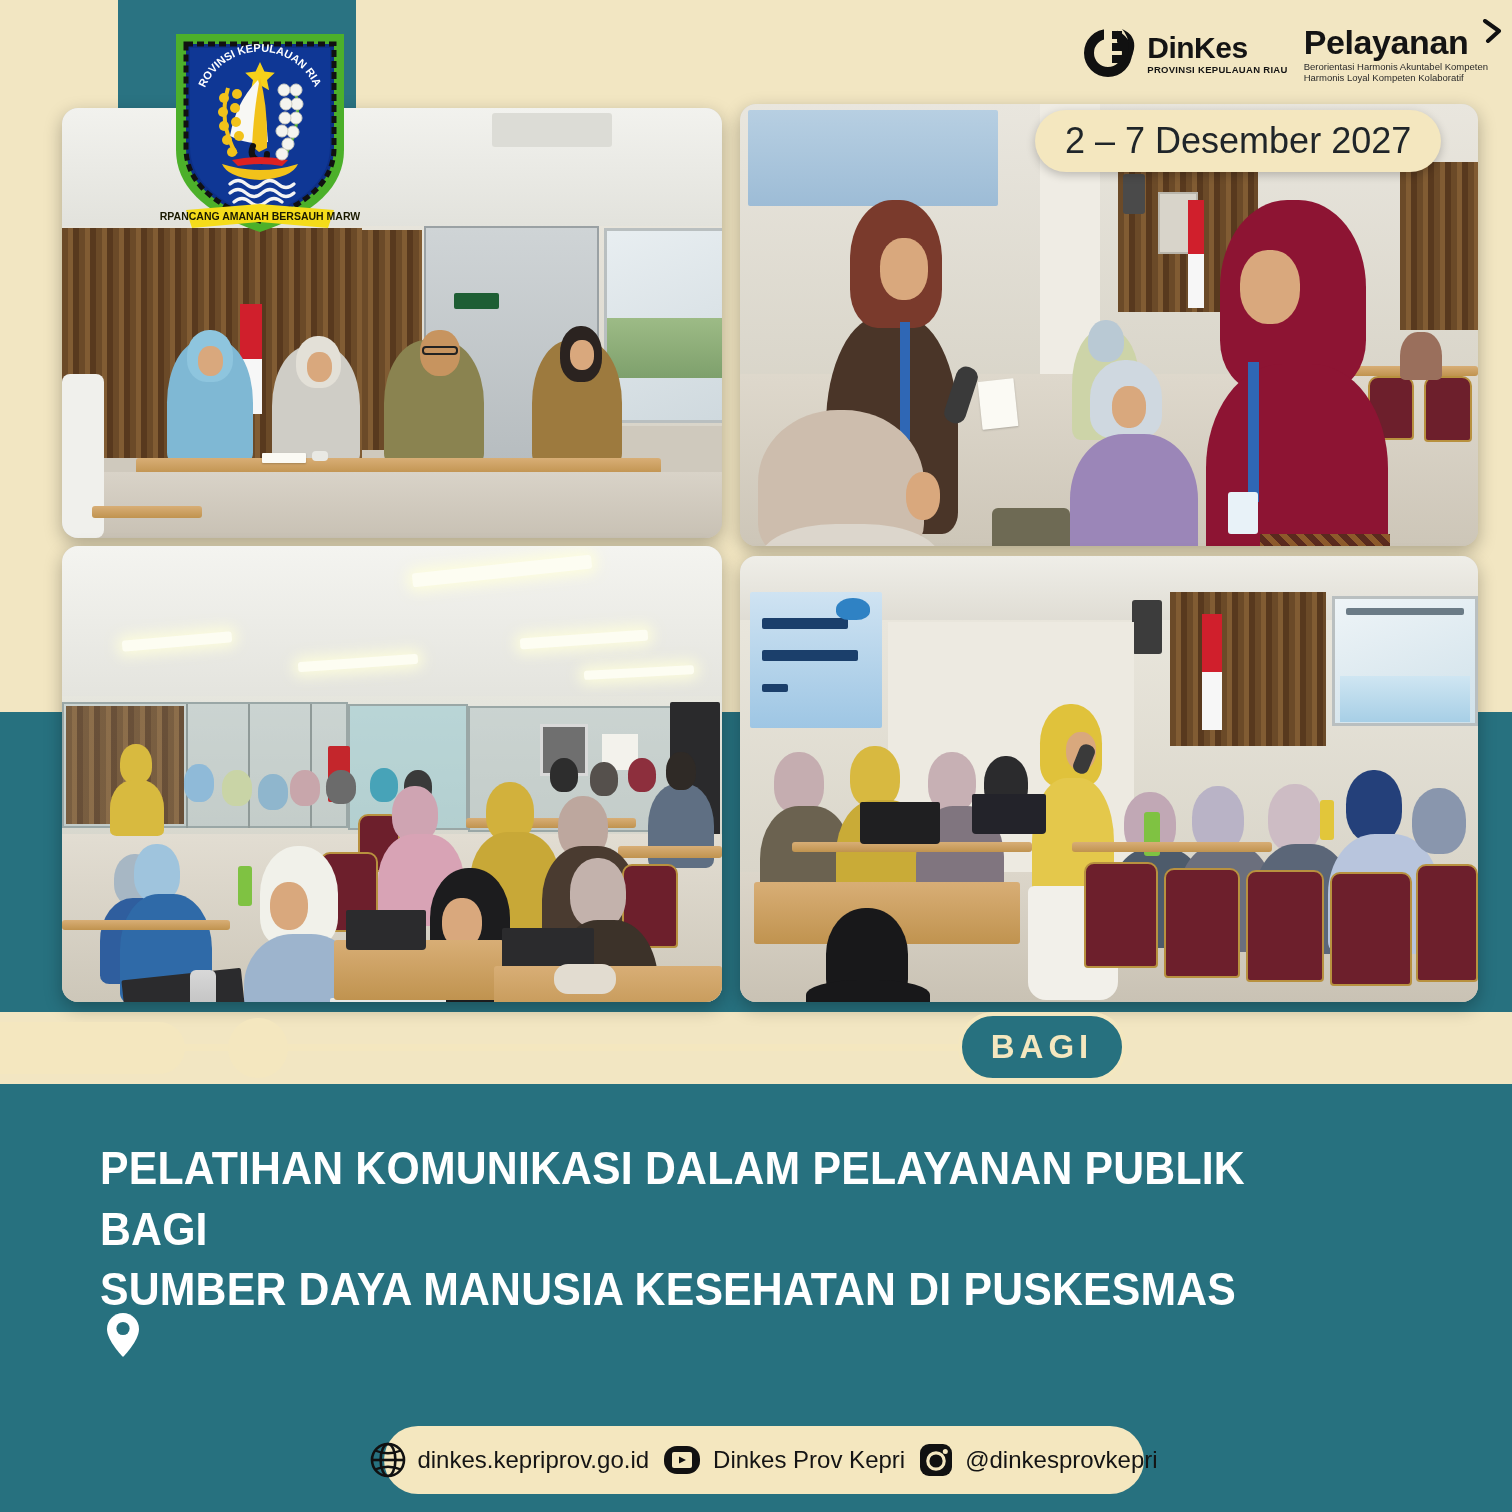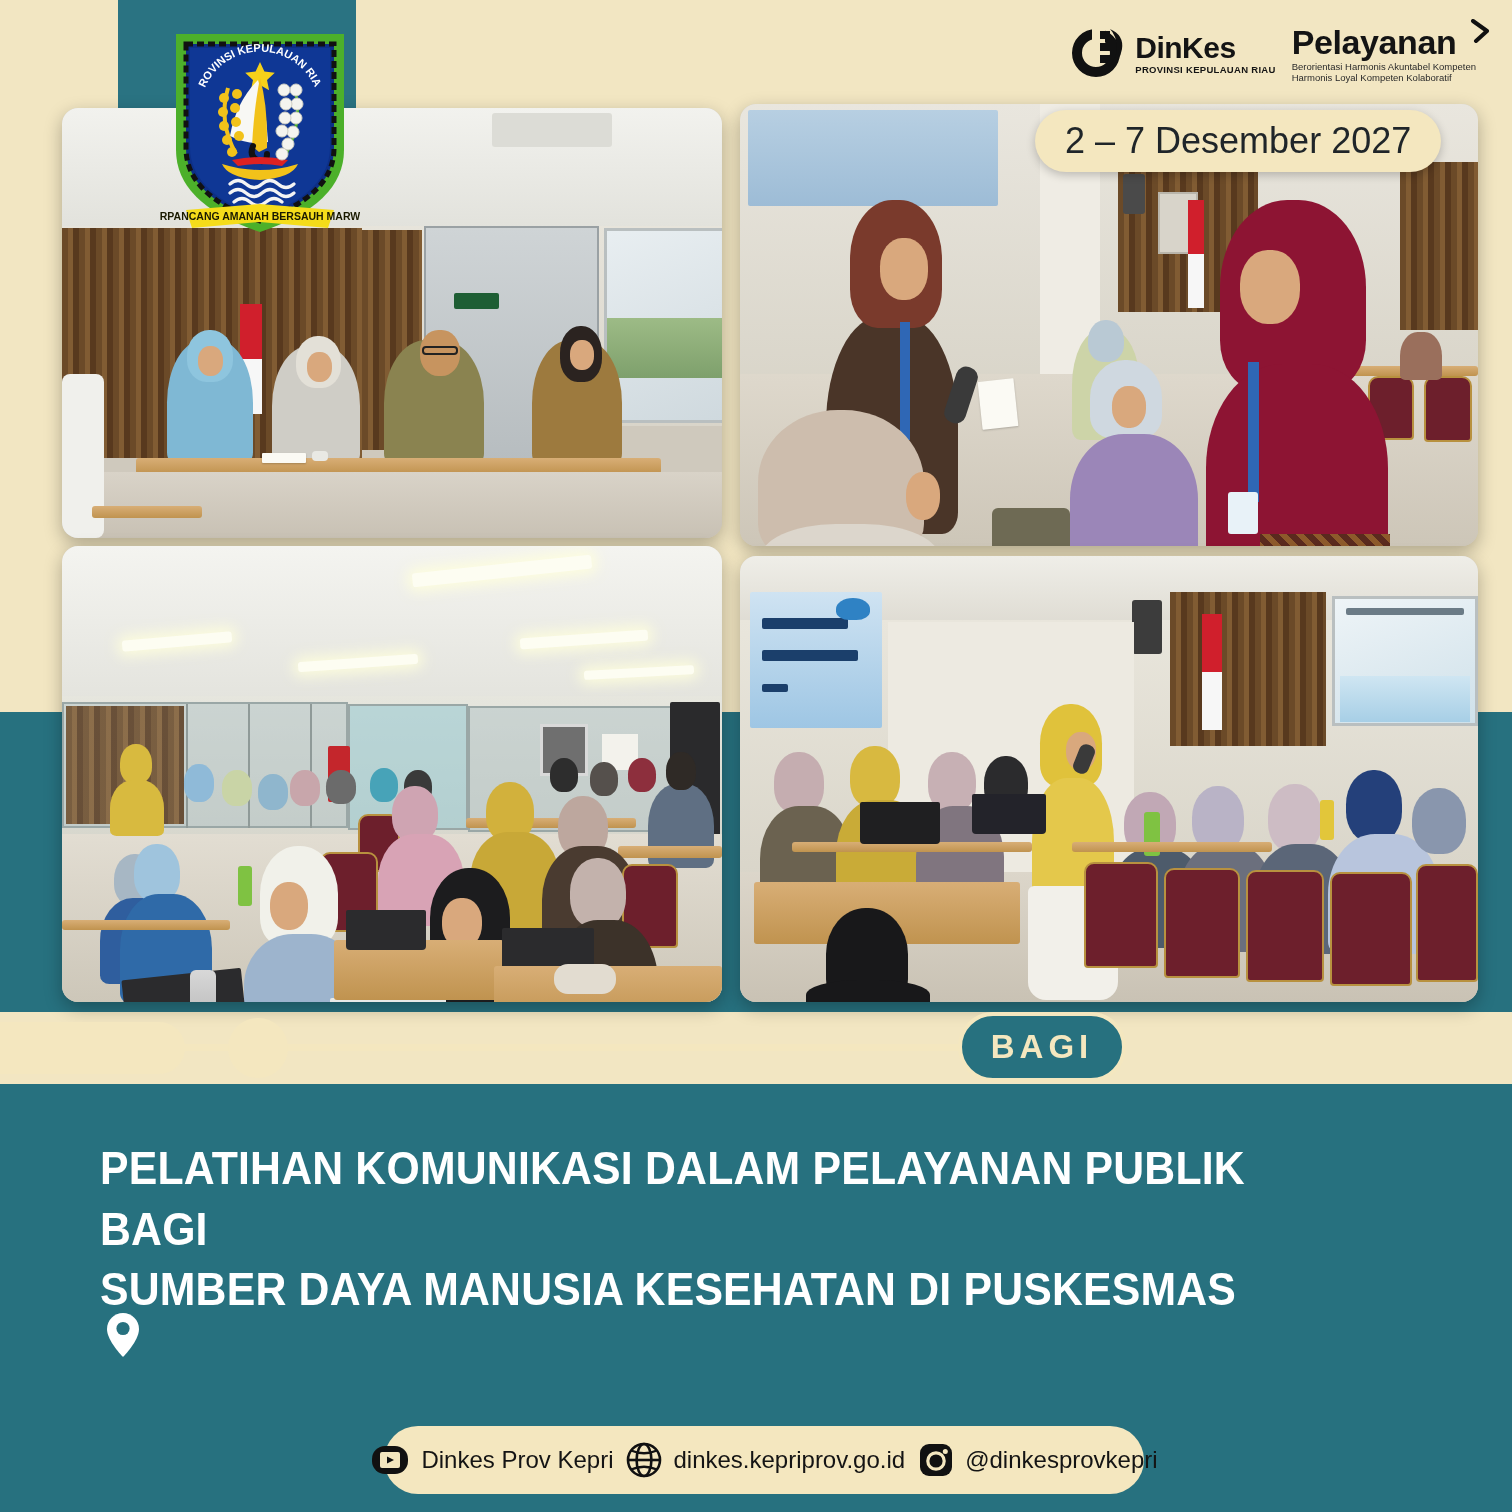--- a/index.html
+++ b/index.html
@@ -56,21 +56,21 @@
   .door{position:absolute;background:linear-gradient(#cfd4d6,#b7bdc0);border:2px solid #9aa1a4;box-sizing:border-box;}
   .glasspanel{position:absolute;background:rgba(170,190,195,.45);border:2px solid #9aa7a6;box-sizing:border-box;}
   .banner{position:absolute;background:linear-gradient(#cfe3f2,#9ec6e4);border-radius:2px;}
   .paper{position:absolute;background:#fbfaf4;border-radius:1px;box-shadow:0 1px 2px rgba(0,0,0,.2);}
 
   
   .emblem{position:absolute;left:160px;top:18px;width:200px;height:224px;}
   .emblem svg{width:100%;height:100%;display:block;}
 
   
-  .logos{position:absolute;right:36px;top:12px;height:84px;display:flex;align-items:center;gap:16px;}
+  .logos{position:absolute;right:24px;top:12px;height:84px;display:flex;align-items:center;gap:16px;}
   .logo-dinkes{display:flex;align-items:center;gap:7px;}
   .dk-mark{width:60px;height:58px;}
   .dk-text{display:flex;flex-direction:column;line-height:1;}
   .dk-name{font-size:30px;font-weight:bold;color:#141414;letter-spacing:-.5px;}
   .dk-sub{font-size:9.5px;font-weight:bold;color:#141414;letter-spacing:.3px;margin-top:2px;}
   .logo-germas{display:flex;align-items:center;gap:6px;}
   .gm-mark{width:46px;height:62px;}
   .gm-text{display:flex;flex-direction:column;line-height:1.05;}
   .gm-name{font-size:27px;font-weight:bold;color:#141414;letter-spacing:.2px;}
   .gm-sub{font-size:10px;color:#2a2a2a;margin-top:2px;}
@@ -473,40 +473,40 @@
 
   <div class="loc">
     <svg width="34" height="46" viewBox="0 0 34 46">
       <path d="M17 1 C8.2 1 1 8.2 1 17 c0 12 16 28 16 28 s16-16 16-28 C33 8.2 25.8 1 17 1 Z" fill="#ffffff"></path>
       <circle cx="17" cy="16.5" r="6.6" fill="#27717F"></circle>
     </svg>
   </div>
 
   <div class="footer">
     <div class="f-item">
-      <svg width="40" height="40" viewBox="0 0 40 40">
-        <rect x="2" y="6" width="36" height="28" rx="13" fill="#111"></rect>
-        <rect x="10" y="12" width="20" height="16" rx="2" fill="#F4E7BF"></rect>
-        <path d="M17 16.5 L24 20 L17 23.5 Z" fill="#111"></path>
-      </svg>
-      <span>Dinkes Prov Kepri</span>
-    </div>
-
-    <div class="f-item">
       <svg width="36" height="36" viewBox="0 0 36 36">
         <circle cx="18" cy="18" r="16" fill="none" stroke="#111" stroke-width="2.6"></circle>
         <ellipse cx="18" cy="18" rx="7.4" ry="16" fill="none" stroke="#111" stroke-width="2.6"></ellipse>
         <line x1="2" y1="18" x2="34" y2="18" stroke="#111" stroke-width="2.6"></line>
         <path d="M5 8.5 Q18 14 31 8.5" fill="none" stroke="#111" stroke-width="2.4"></path>
         <path d="M5 27.5 Q18 22 31 27.5" fill="none" stroke="#111" stroke-width="2.4"></path>
       </svg>
       <span>dinkes.kepriprov.go.id</span>
     </div>
 
     <div class="f-item">
+      <svg width="40" height="40" viewBox="0 0 40 40">
+        <rect x="2" y="6" width="36" height="28" rx="13" fill="#111"></rect>
+        <rect x="10" y="12" width="20" height="16" rx="2" fill="#F4E7BF"></rect>
+        <path d="M17 16.5 L24 20 L17 23.5 Z" fill="#111"></path>
+      </svg>
+      <span>Dinkes Prov Kepri</span>
+    </div>
+
+    <div class="f-item">
       <svg width="36" height="36" viewBox="0 0 36 36">
         <rect x="2" y="2" width="32" height="32" rx="9" fill="#111"></rect>
         <circle cx="18" cy="19" r="8.2" fill="none" stroke="#F4E7BF" stroke-width="3.2"></circle>
         <circle cx="27.3" cy="9.4" r="2.5" fill="#F4E7BF"></circle>
       </svg>
       <span>@dinkesprovkepri</span>
     </div>
   </div>
 
 </div>

